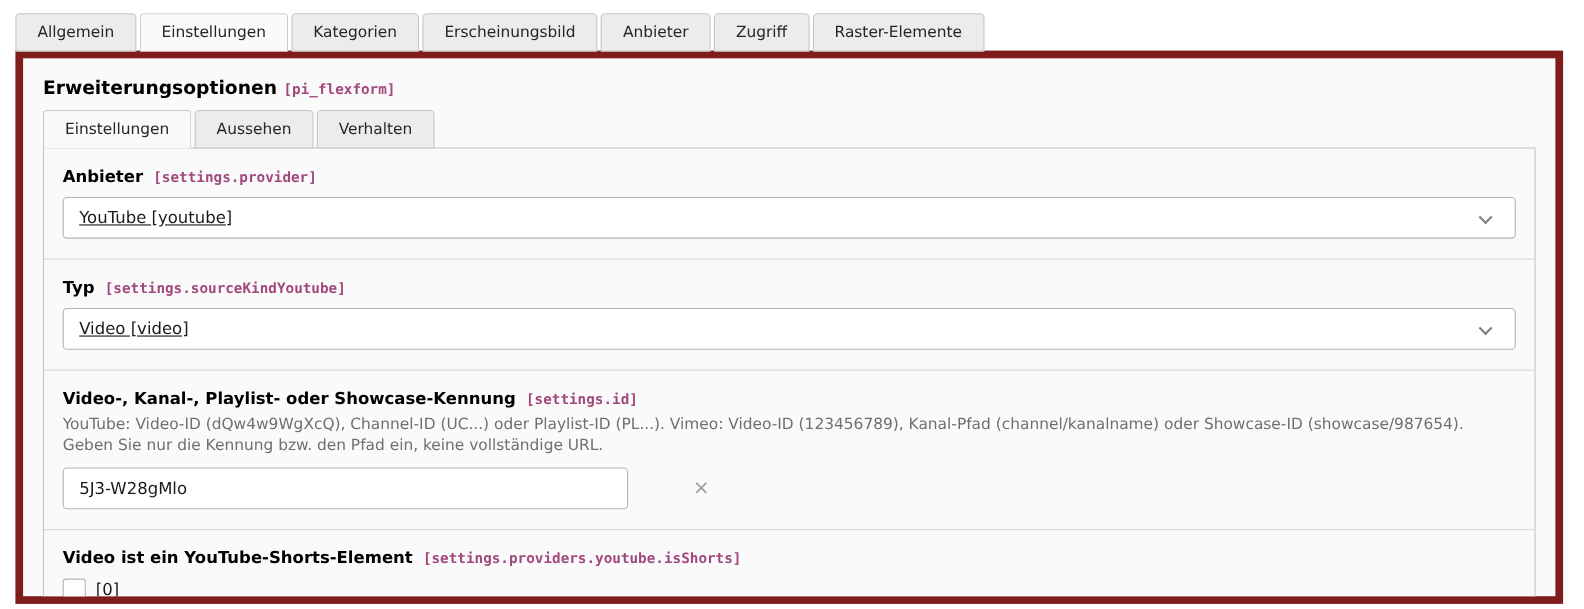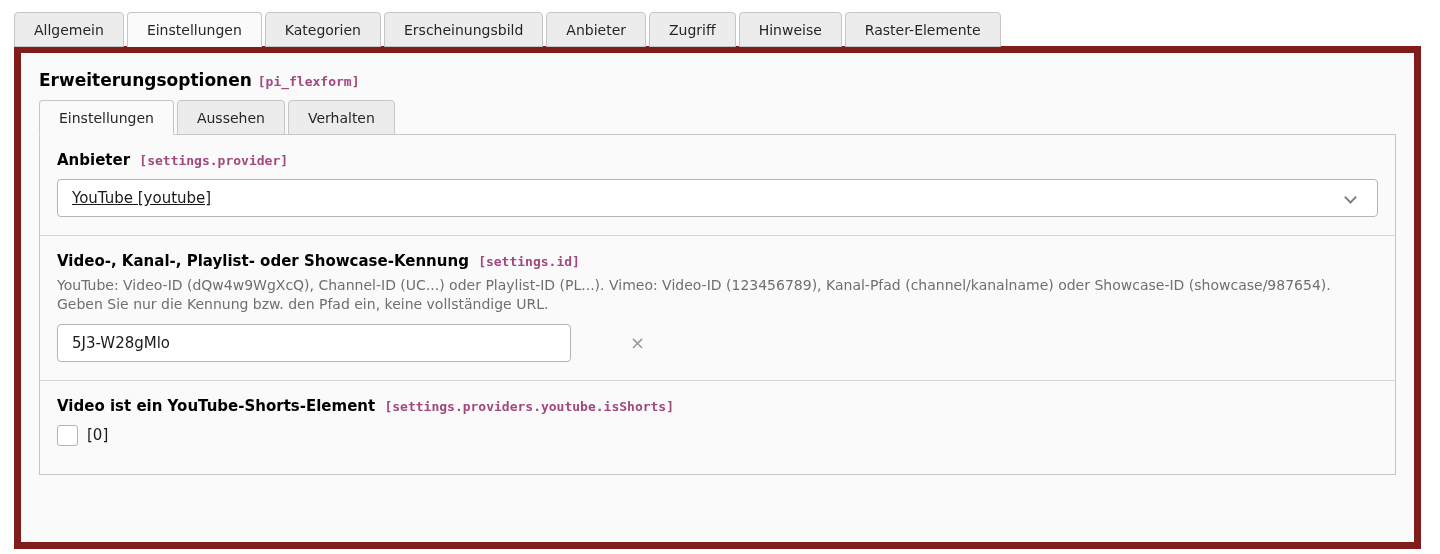--- a/index.html
+++ b/index.html
@@ -116,21 +116,20 @@
 </head>
 <body>
 
 <nav class="tabbar main-tabbar">
   <div class="tab">Allgemein</div>
   <div class="tab active">Einstellungen</div>
   <div class="tab">Kategorien</div>
   <div class="tab">Erscheinungsbild</div>
   <div class="tab">Anbieter</div>
   <div class="tab">Zugriff</div>
-  <div class="tab">Hinweise</div>
   <div class="tab">Raster-Elemente</div>
 </nav>
 
 <section class="panel">
 
   <h2 class="panel-heading">
     <span>Erweiterungsoptionen</span>
     <code class="tca">[pi_flexform]</code>
   </h2>
 
@@ -146,20 +145,30 @@
       <div class="field-label">
         <span>Anbieter</span>
         <code class="tca">[settings.provider]</code>
       </div>
       <div class="selectbox">
         <span>YouTube [youtube]</span>
         <span class="chevron-down"></span>
       </div>
     </div>
 
+    <div class="field-row">
+      <div class="field-label">
+        <span>Typ</span>
+        <code class="tca">[settings.sourceKindYoutube]</code>
+      </div>
+      <div class="selectbox">
+        <span>Video [video]</span>
+        <span class="chevron-down"></span>
+      </div>
+    </div>
 
     <div class="field-row">
       <div class="field-label">
         <span>Video-, Kanal-, Playlist- oder Showcase-Kennung</span>
         <code class="tca">[settings.id]</code>
       </div>
       <p class="field-desc">YouTube: Video-ID (dQw4w9WgXcQ), Channel-ID (UC...) oder Playlist-ID (PL...). Vimeo: Video-ID (123456789), Kanal-Pfad (channel/kanalname) oder Showcase-ID (showcase/987654). Geben Sie nur die Kennung bzw. den Pfad ein, keine vollständige URL.</p>
       <div class="textwrap">
         <input class="textfield" type="text" value="5J3-W28gMlo" style="">
         <span class="clear-btn">×</span>

